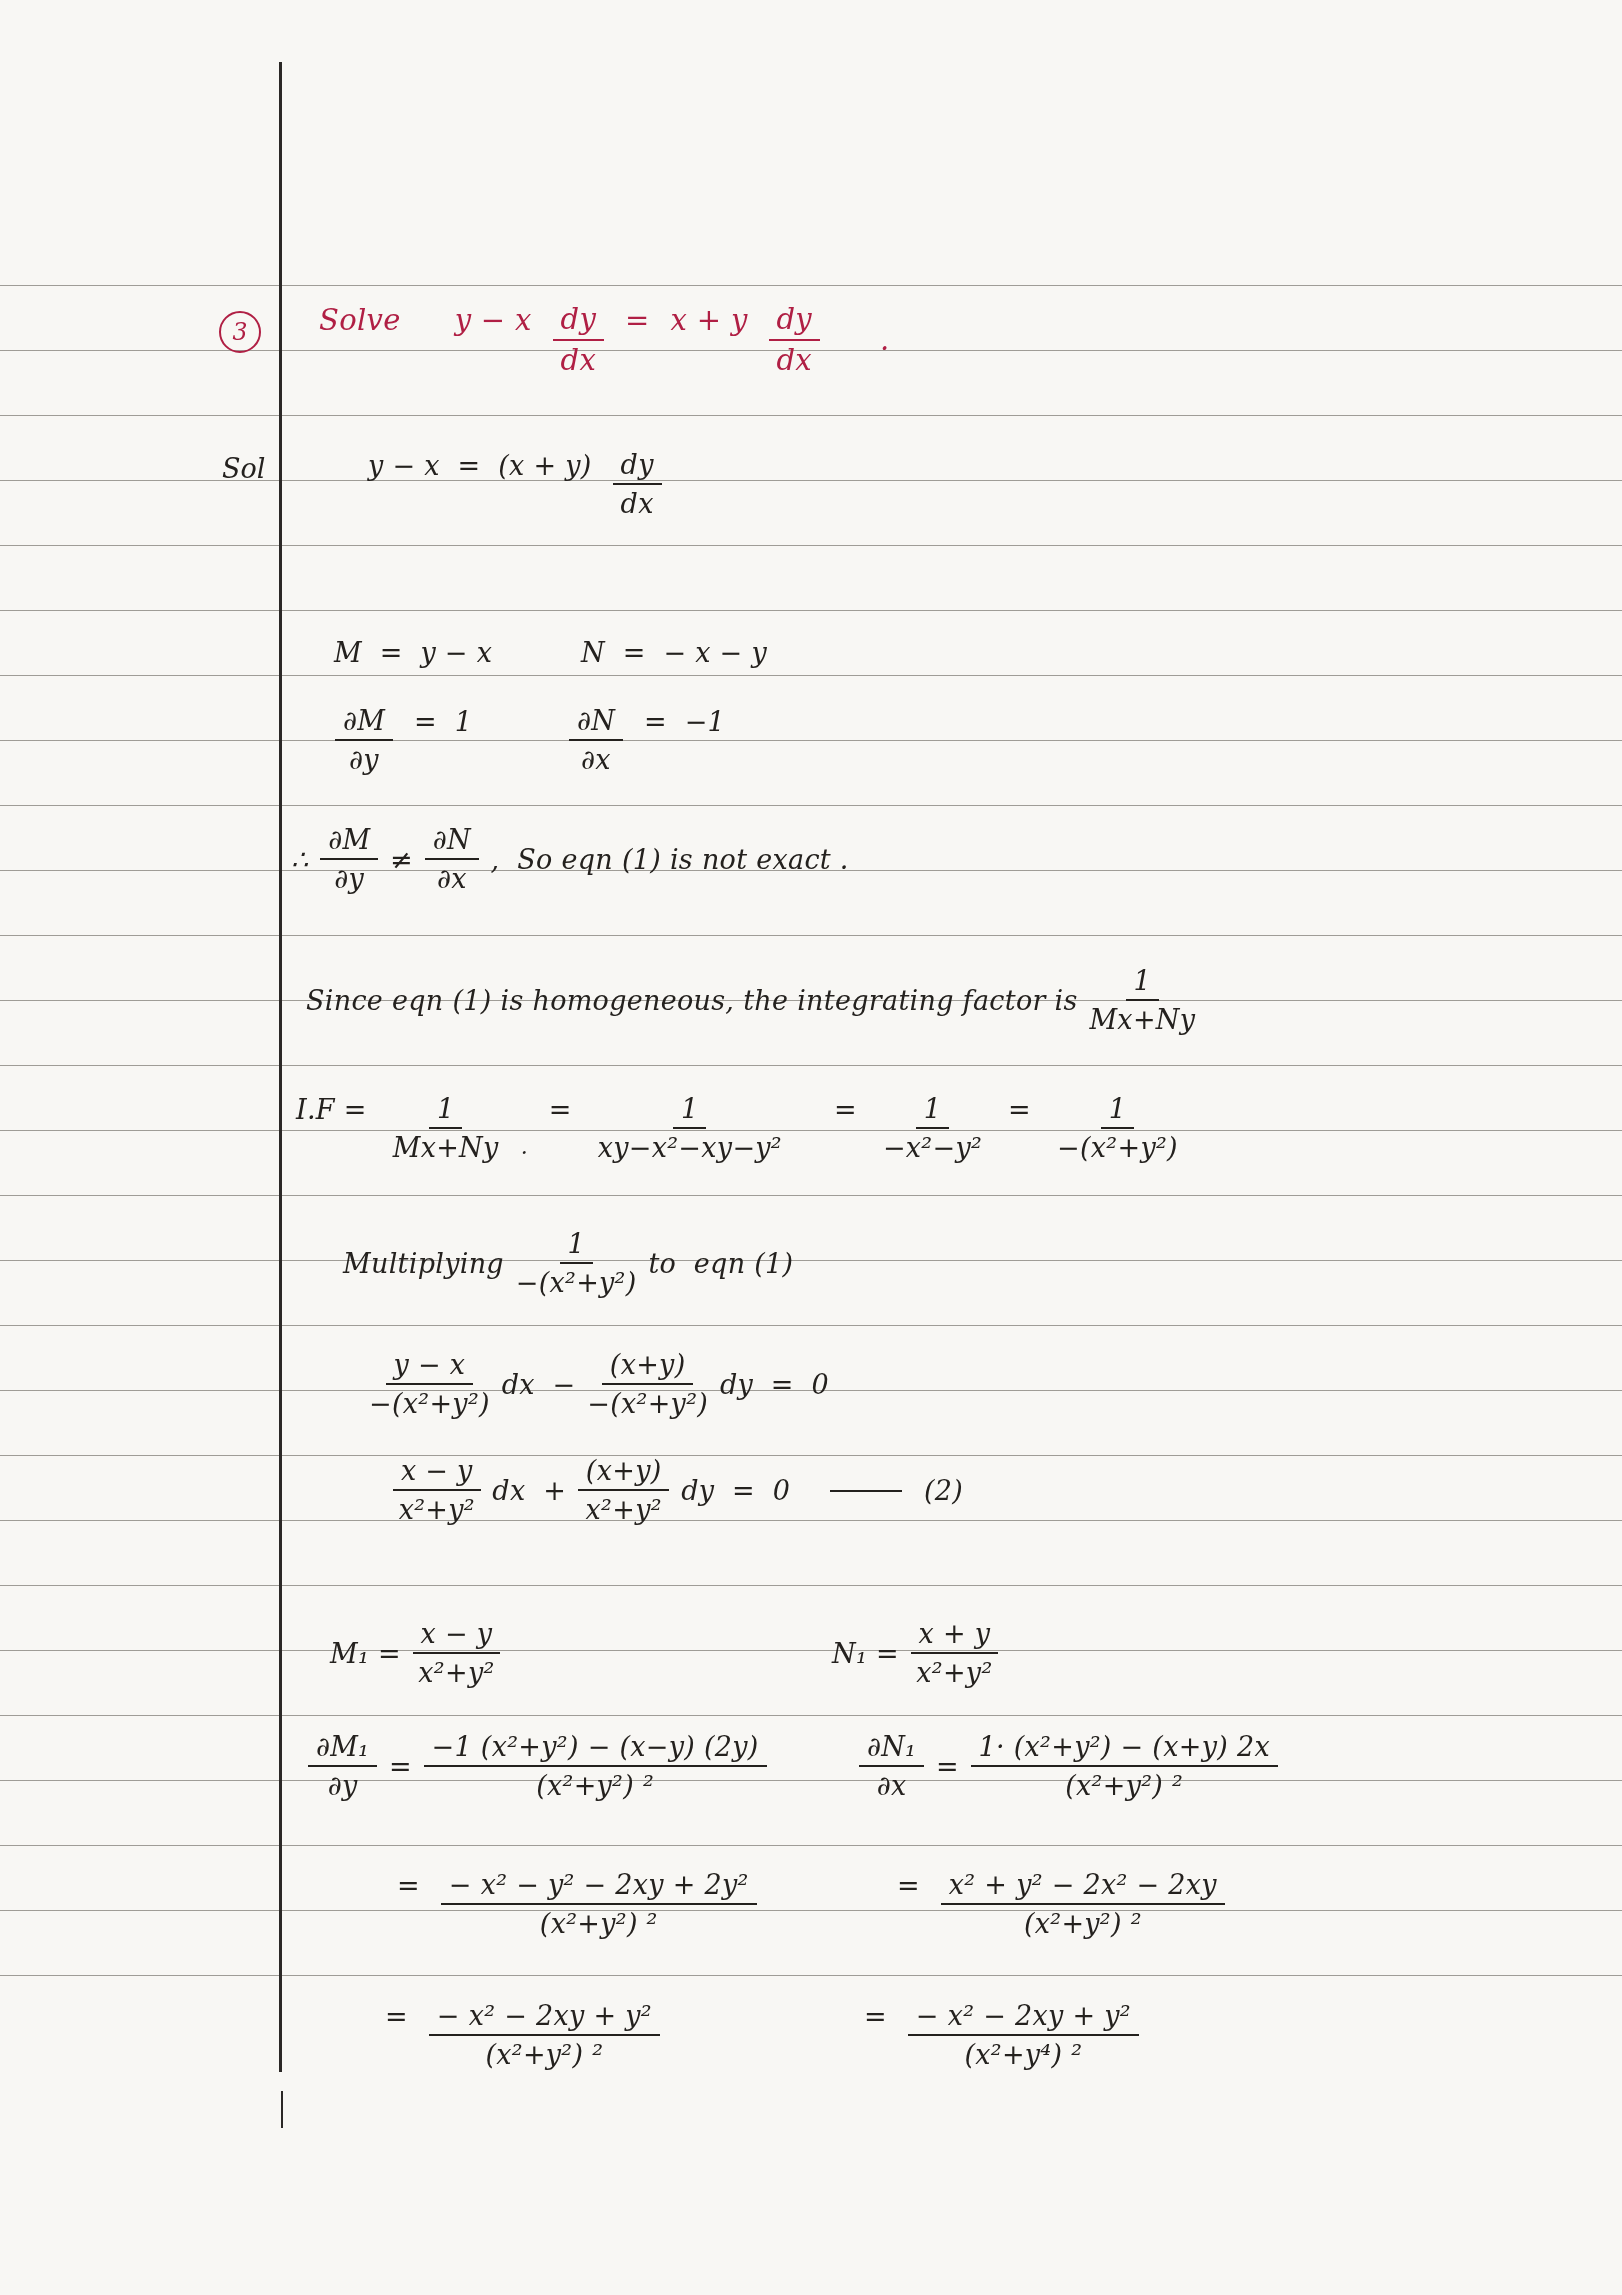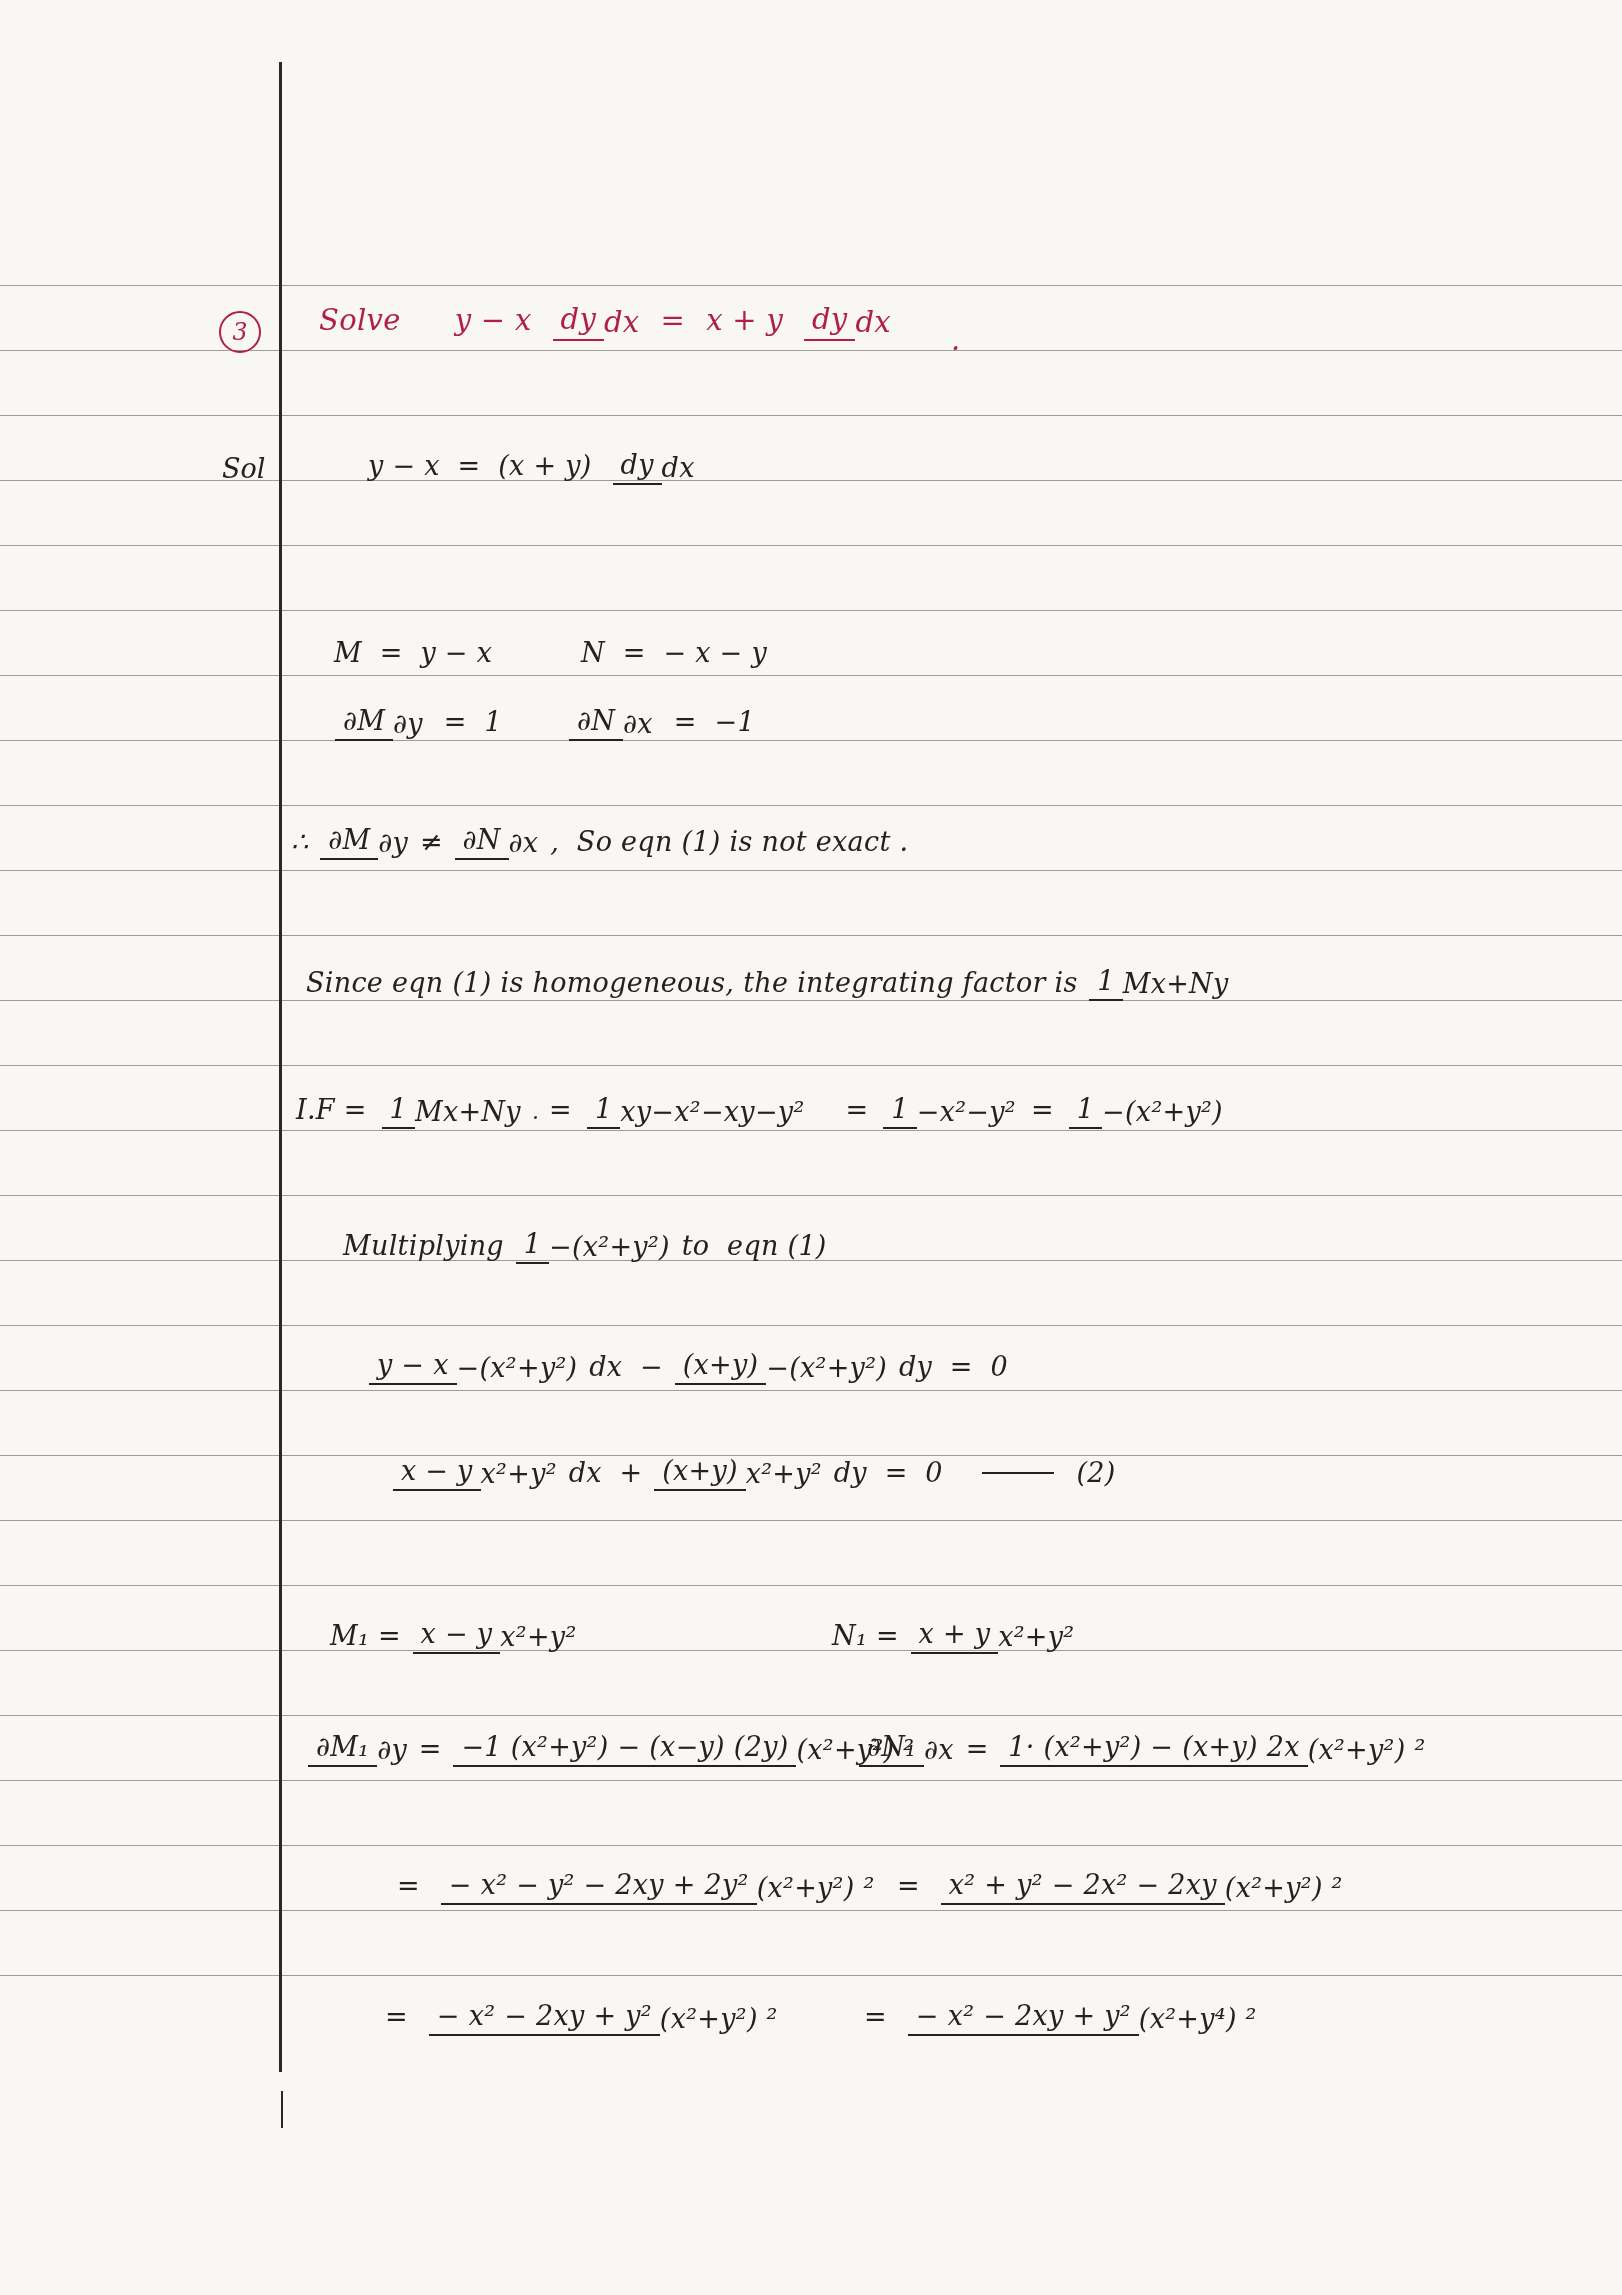--- a/index.html
+++ b/index.html
@@ -20,21 +20,21 @@
     display:flex;align-items:center;justify-content:center;
     color:#b01f44;font-size:23.6px;
   }
   .g{
     position:absolute;display:flex;align-items:center;gap:11.8px;
     font-size:27px;letter-spacing:0.3px;white-space:pre;line-height:1.25;
   }
   .g.top{align-items:flex-start;gap:21px;}
   .red{color:#b01f44;}
   .hdr{font-size:29px;}
-  .frac{display:inline-flex;flex-direction:row;align-items:center;text-align:center;line-height:1.2;}
+  .frac{display:inline-flex;flex-direction:column;align-items:center;text-align:center;line-height:1.2;}
   .frac .n{padding:0 7.9px 2px;border-bottom:2.6px solid currentColor;}
   .frac .d{padding-top:2.6px;}
   .dash{display:inline-block;width:72px;border-top:2.6px solid currentColor;align-self:center;margin-left:27.5px;margin-right:10.5px;}
   .base-dot{margin-top:19.6px;}
   .stray{align-self:flex-end;font-size:22px;margin:0 -5.2px 3.9px -3.9px;}
   .sol{position:absolute;left:222px;top:453px;font-size:27px;}
   .sp50{margin-right:33px;}
 </style>
 </head>
 <body>
@@ -113,21 +113,21 @@
   </div>
 
   <div class="g" style="left:306px;top:955px;margin-top:10px;">
     <span>Since eqn (1) is homogeneous, the integrating factor is</span>
     <span class="frac">
       <span class="n">1</span>
       <span class="d">Mx+Ny</span>
     </span>
   </div>
 
-  <div class="g top" style="left:296px;top:1093px;gap:15px;">
+  <div class="g top" style="left:296px;top:1093px;gap:26px;">
     <span>I.F =</span>
     <span class="frac">
       <span class="n">1</span>
       <span class="d">Mx+Ny</span>
     </span>
     <span class="stray">.</span>
     <span>=</span>
     <span class="frac">
       <span class="n">1</span>
       <span class="d">xy−x²−xy−y²</span>

